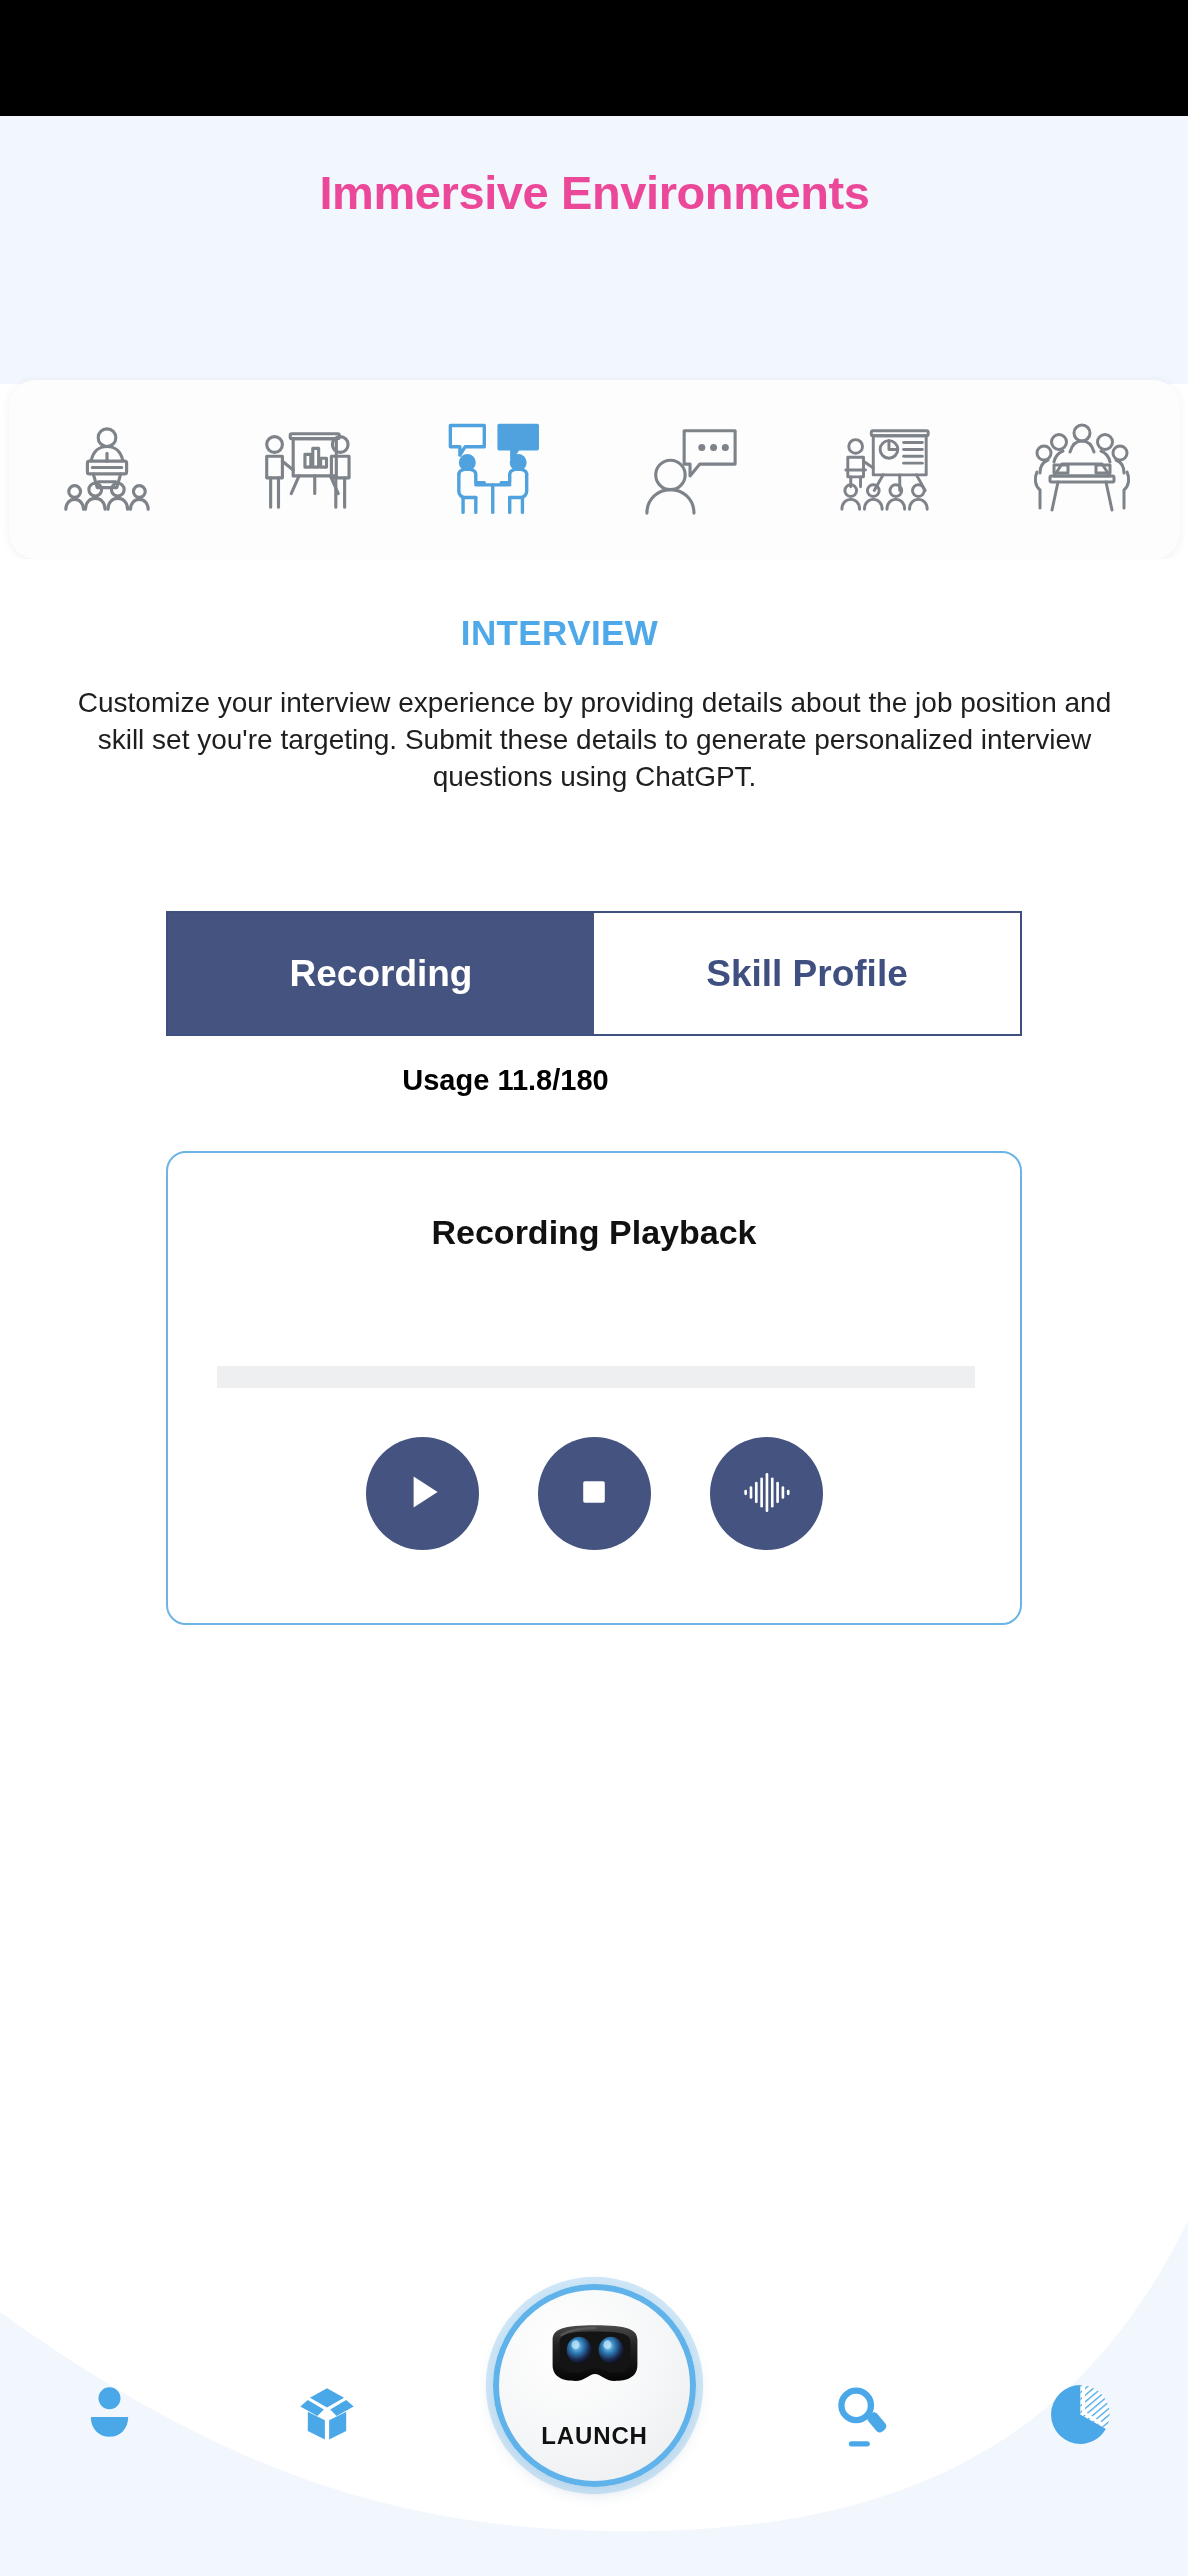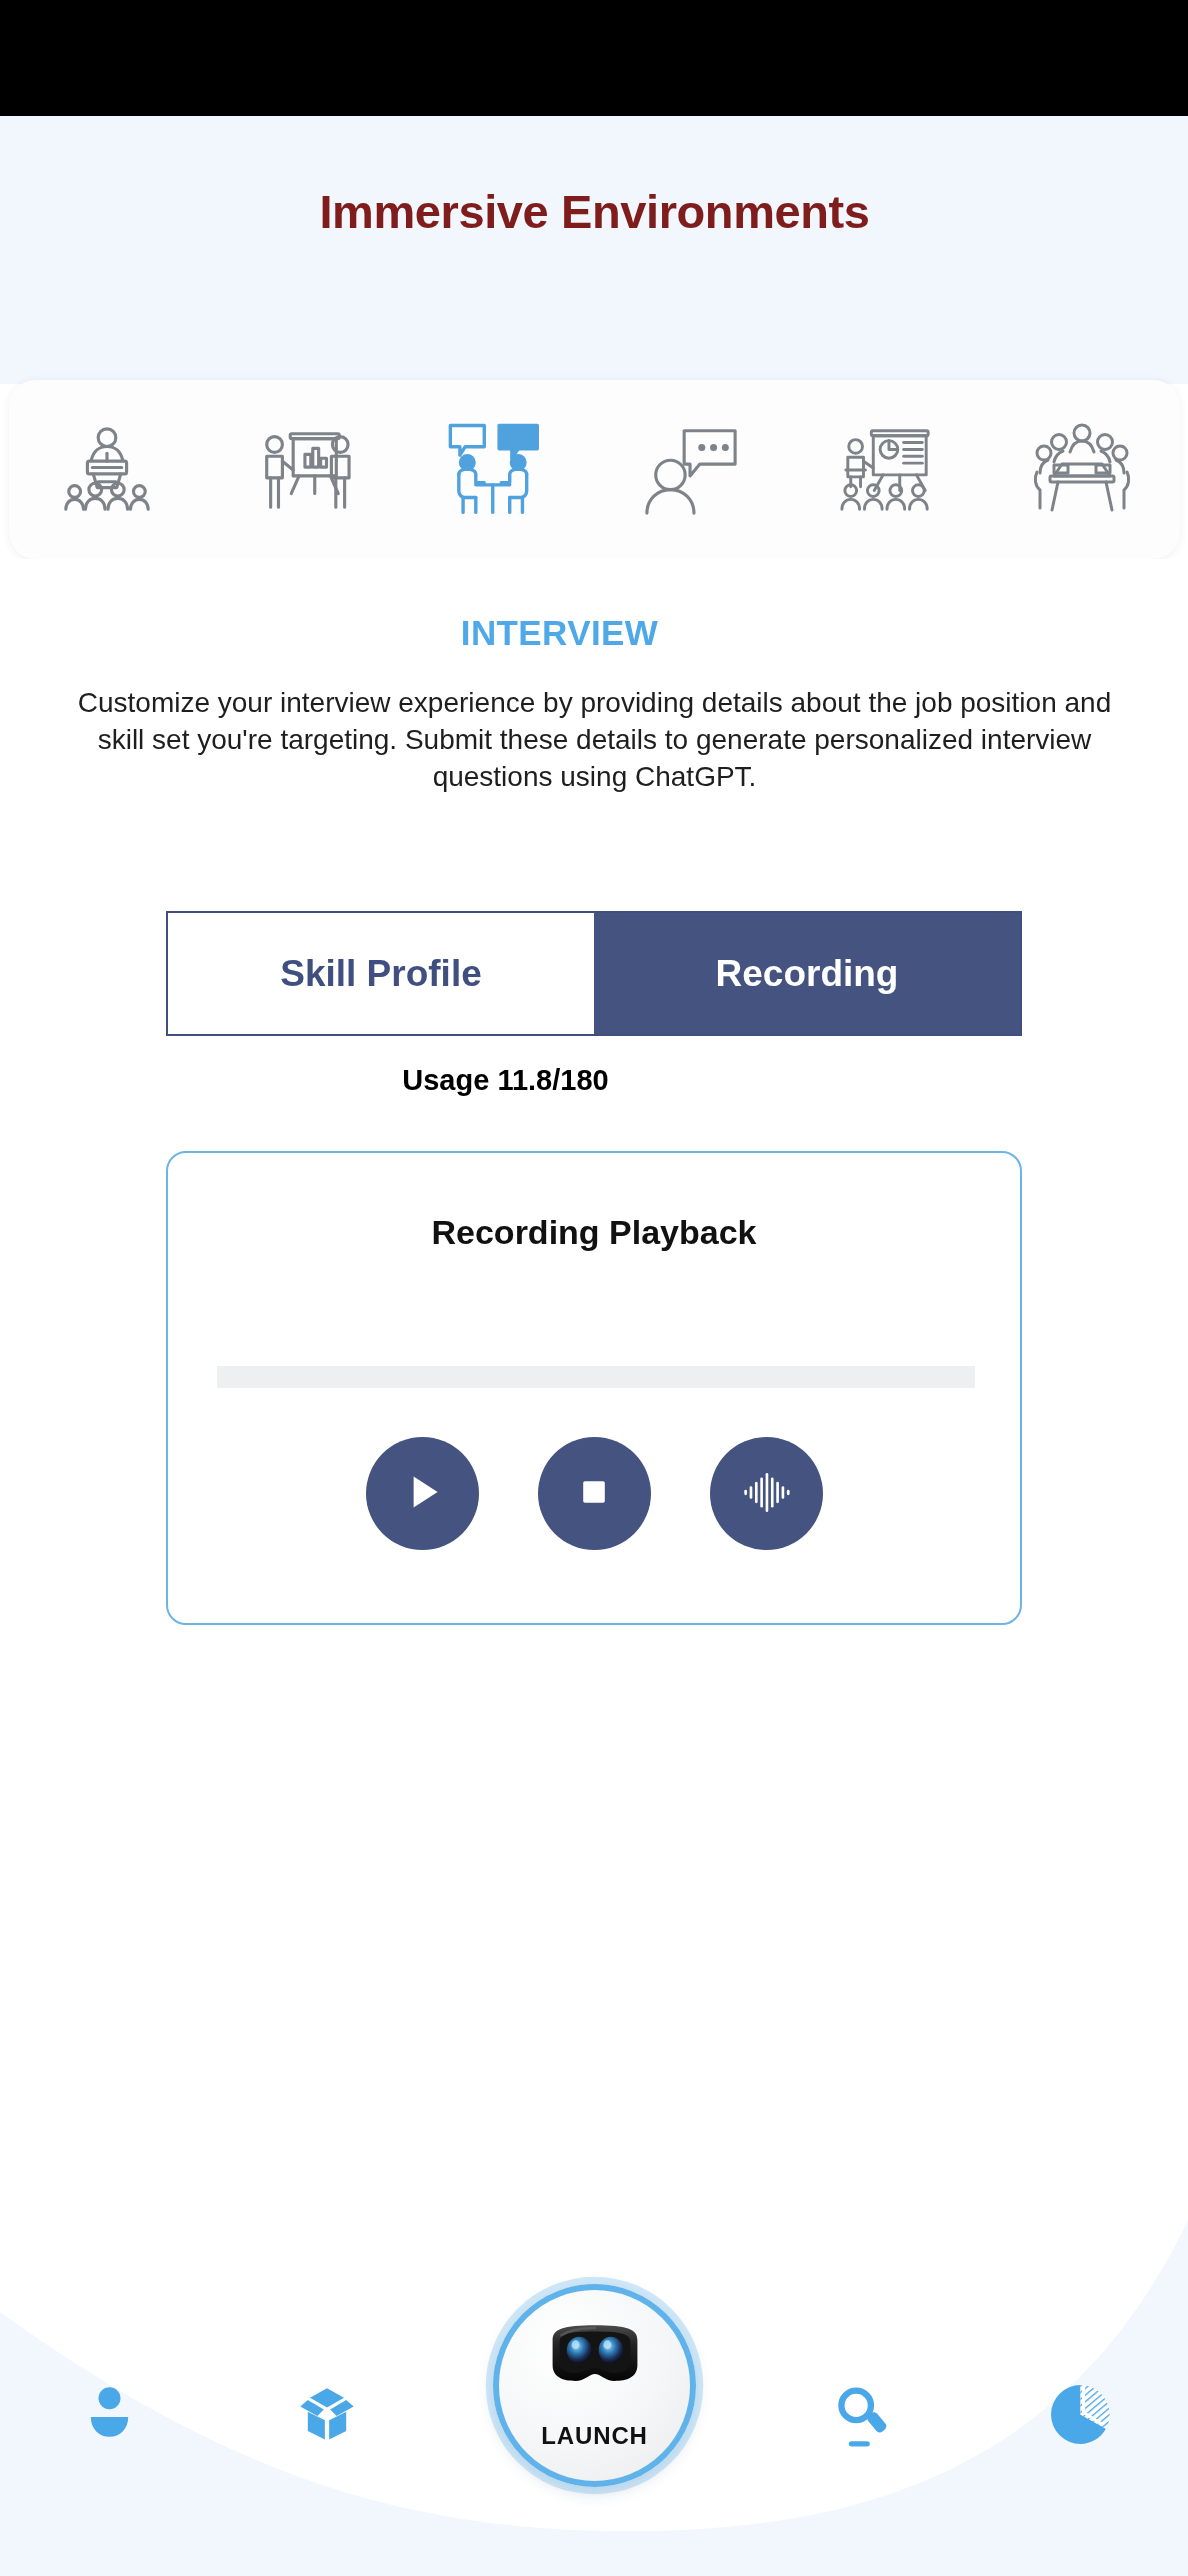--- a/index.html
+++ b/index.html
@@ -29,23 +29,23 @@
     width:1189px; height:268px;
     background:#f2f6fd;
   }
   .page-title {
     position:absolute; top:116px; left:0;
     width:1189px;
     text-align:center;
     font-size:47px;
     font-weight:bold;
     letter-spacing:-0.4px;
-    color:#7f1d1d;
+    color:#ec4899;
     line-height:1;
-    padding-top:72px;
+    padding-top:53px;
   }
 
   
   .env-strip {
     position:absolute;
     top:380px; left:9px;
     width:1171px; height:179px;
     background:#fdfdfd;
     border-radius:27px;
     box-shadow:0 1.8px 9px rgba(40,60,110,0.07);
@@ -320,22 +320,22 @@
     </div>
 
   </div>
 
   <div class="body-zone"></div>
 
   <div class="section-label">INTERVIEW</div>
   <div class="section-desc">Customize your interview experience by providing details about the job position and skill set you're targeting. Submit these details to generate personalized interview questions using ChatGPT.</div>
 
   <div class="tabs">
+    <div class="tab active">Recording</div>
     <div class="tab inactive">Skill Profile</div>
-    <div class="tab active">Recording</div>
   </div>
 
   <div class="usage">Usage 11.8/180</div>
 
   <div class="play-card">
     <div class="play-title">Recording Playback</div>
 
 
     <div class="progress-track">
       <div class="progress-fill" id="progress-fill" style="width: 0%;"></div>

